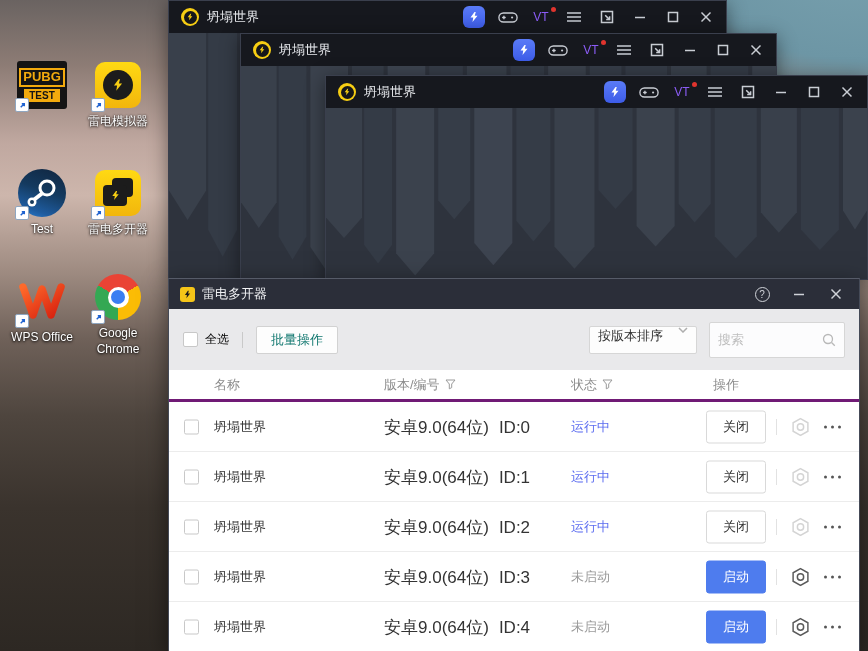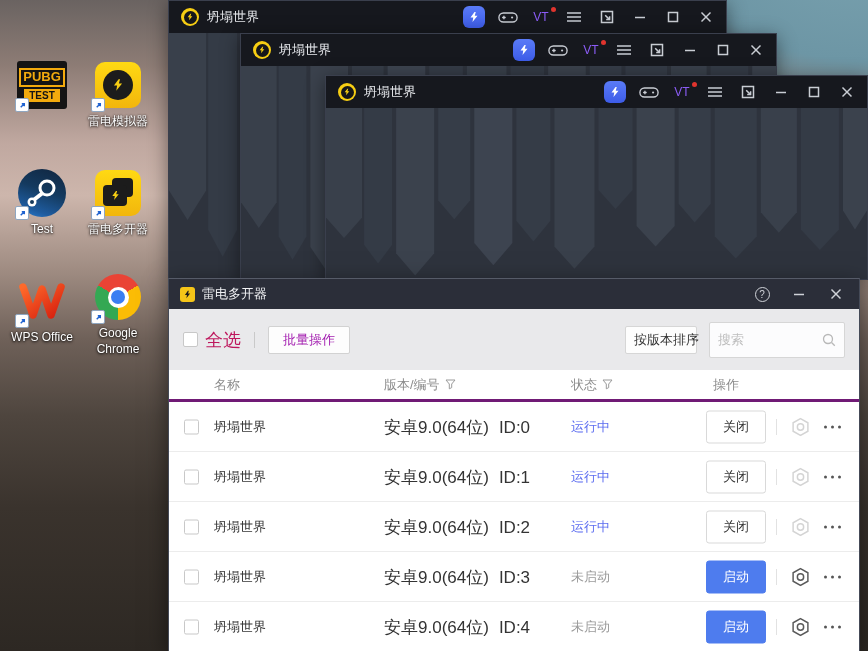--- a/index.html
+++ b/index.html
@@ -52,24 +52,24 @@
   .mgr-titlebar { flex:0 0 30px; background:#2b2e39; display:flex; align-items:center; padding:0 14px 0 11px; }
   .mgr-app-icon { width:15px; height:15px; border-radius:3px; background:#f5c518; display:flex; align-items:center; justify-content:center; margin-right:7px; }
   .mgr-title { color:#f2f3f5; font-size:13px; }
   .mgr-controls { margin-left:auto; display:flex; align-items:center; gap:19px; }
   .mgr-btn { width:18px; height:18px; display:flex; align-items:center; justify-content:center; cursor:pointer; }
   .help-circle { width:15px; height:15px; border:1.2px solid #cfd2d8; border-radius:50%; color:#cfd2d8; font-size:10px; line-height:13px; text-align:center; display:block; }
   .mgr-ic { fill:none; stroke:#cfd2d8; stroke-width:1.5; }
 
   .mgr-toolbar { flex:0 0 61px; background:#e9e9eb; display:flex; align-items:center; padding:0 14px; }
   .cbx { width:15px; height:15px; background:#fff; border:1px solid #c8c8c8; border-radius:2px; display:inline-block; flex:0 0 15px; }
-  .tb-label { font-size:18px; color:#be185d; margin-left:7px;font-family:Liberation Mono, monospace; }
+  .tb-label { font-size:12px; color:#000000; margin-left:7px;font-family:Liberation Mono, monospace; }
   .v-div { width:1px; height:16px; background:#c9c9c9; margin:0 13px; }
-  .batch-btn { height:28px; padding:0 14px; background:#fdfdfd; border:1px solid #d2d2d2; border-radius:2px; font-size:13px; color:#a21caf; font-family:inherit; cursor:pointer; }
-  .sort-dd { margin-left:auto; width:72px; height:28px; background:#fdfdfd; border:1px solid #d6d6d6; border-radius:2px; display:flex; align-items:center; padding:8px 8px; cursor:pointer; }
+  .batch-btn { height:28px; padding:0 14px; background:#fdfdfd; border:1px solid #d2d2d2; border-radius:2px; font-size:13px; color:#0f766e; font-family:inherit; cursor:pointer; }
+  .sort-dd { margin-left:auto; width:108px; height:28px; background:#fdfdfd; border:1px solid #d6d6d6; border-radius:2px; display:flex; padding:0 8px; cursor:pointer; }
   .sort-dd > span { font-size:13px; color:#333; white-space:nowrap; }
   .chev { width:10px; height:6px; margin-left:auto; fill:none; stroke:#aeaeae; stroke-width:1.5; }
   .search-box { margin-left:12px; width:136px; height:36px; background:#fcfcfd; border:1px solid #d6d6d6; border-radius:2px; display:flex; align-items:center; }
   .search-box input { flex:1; min-width:0; border:0; outline:0; background:transparent; font-size:13px; color:#333; padding:0 8px; font-family:inherit; }
   .search-box input::placeholder { color:#bdbdbd; }
   .mag { width:14px; height:14px; margin-right:8px; fill:none; stroke:#b8b8b8; stroke-width:1.3; flex:0 0 14px; }
 
   .mgr-thead { flex:0 0 32px; position:relative; background:#fff; border-bottom:3px solid #701a75; }
   .cell { position:absolute; top:50%; transform:translateY(-50%); }
   .h-txt { font-size:13px; color:#8b8b8b; white-space:nowrap; }

